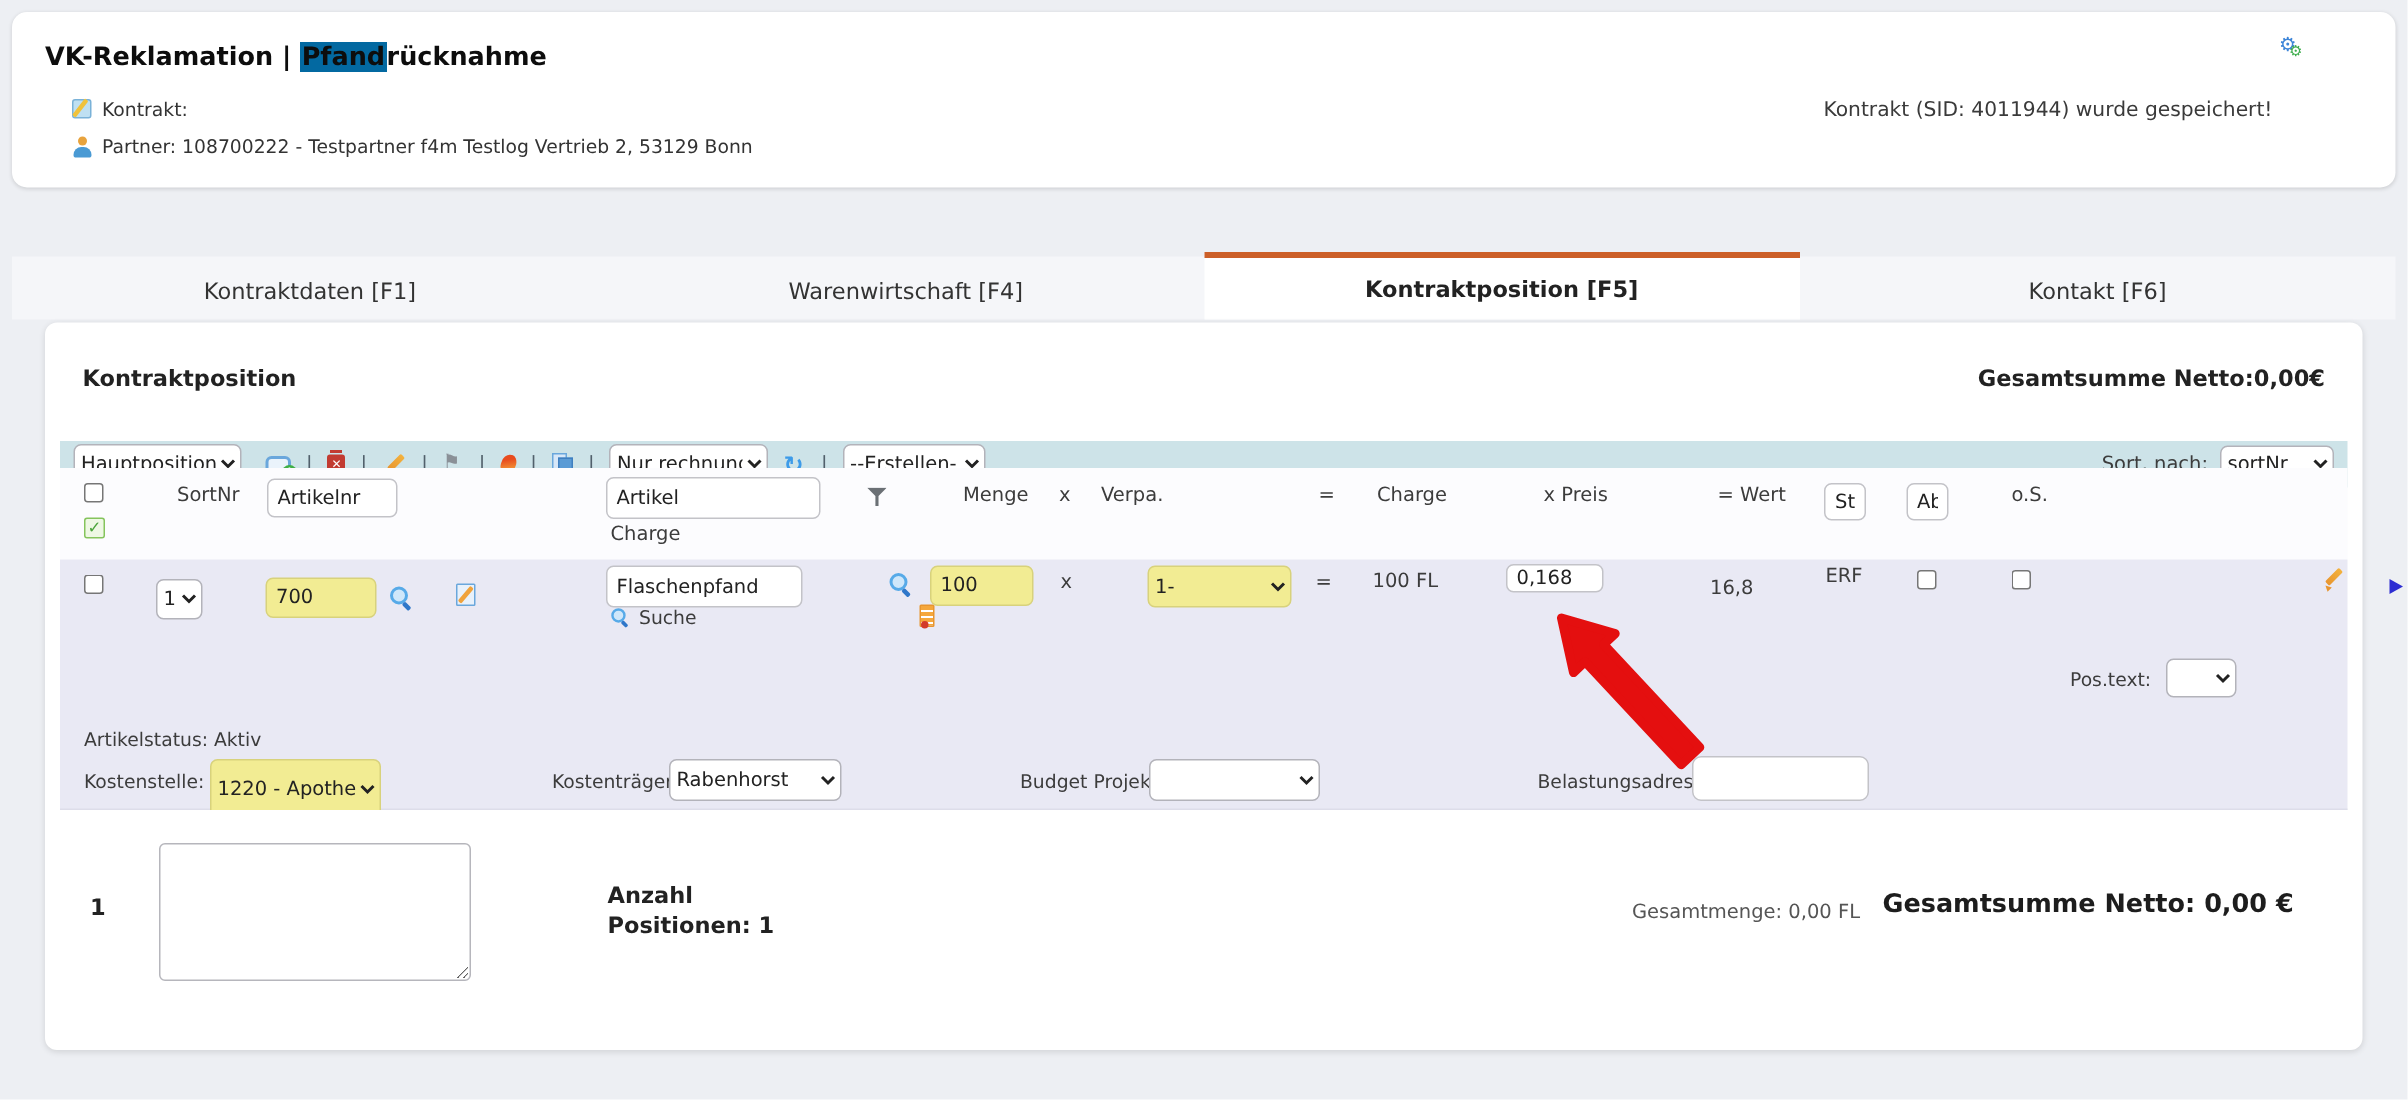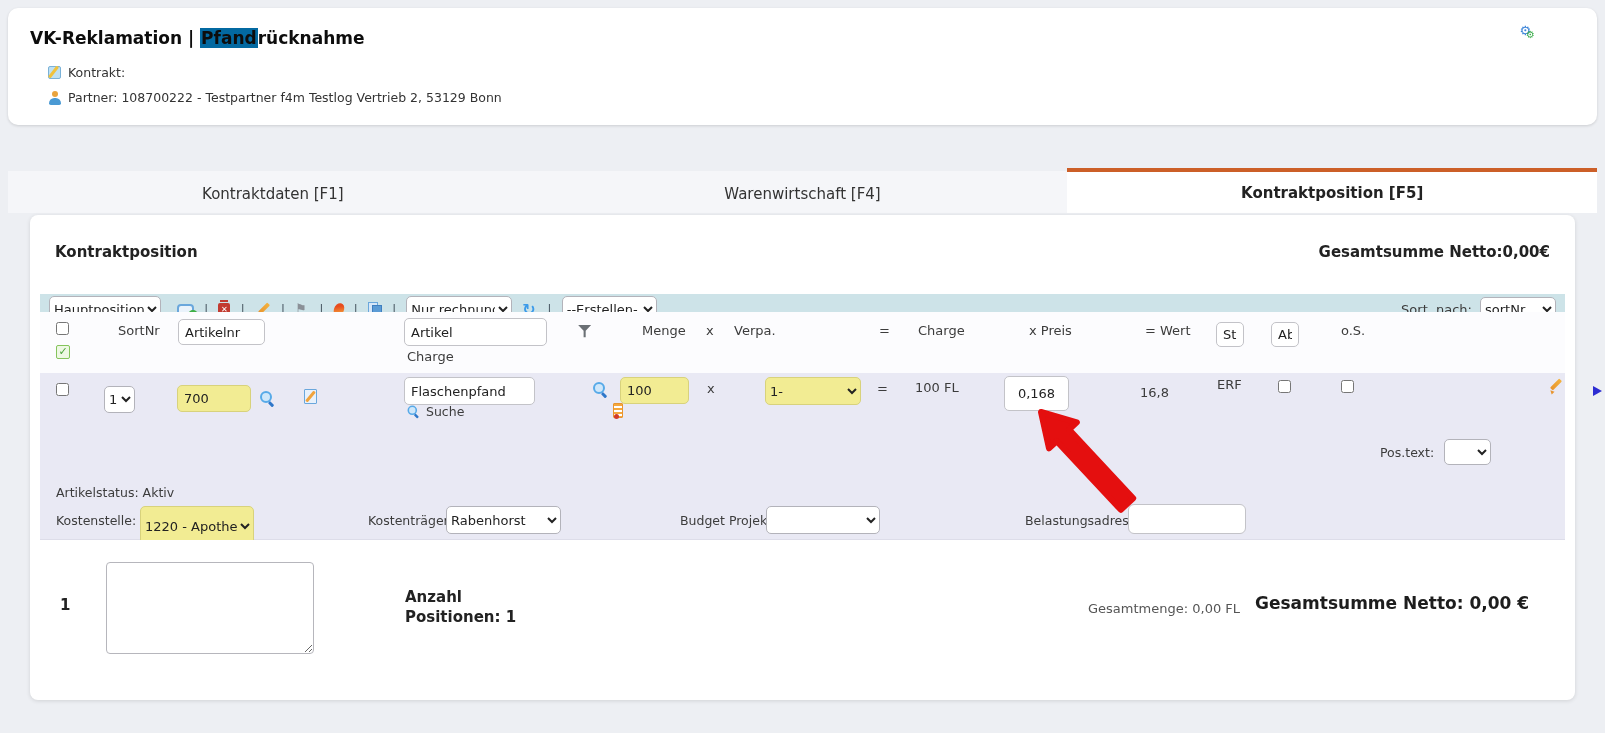--- a/index.html
+++ b/index.html
@@ -125,31 +125,35 @@
   <div class="title"><span>VK-Reklamation | </span><span class="hl">Pfand</span><span>rücknahme</span></div>
   <div class="gears"><span class="ic ic-gear-blue"></span><span class="ic ic-gear-green"></span></div>
   <div class="meta-line" style="top:57px;">
     <span class="ic ic-note"></span>
     <span>Kontrakt:</span>
   </div>
   <div class="meta-line" style="top:82px;">
     <span class="ic ic-person"></span>
     <span>Partner: 108700222 - Testpartner f4m Testlog Vertrieb 2, 53129 Bonn</span>
   </div>
+  <div class="save-msg">Kontrakt (SID: 4011944) wurde gespeichert!</div>
 </div>
 
 <div class="tabs">
   <div class="tab">
       <span>Kontraktdaten [F1]</span>
     </div>
   <div class="tab">
       <span>Warenwirtschaft [F4]</span>
     </div>
   <div class="tab active">
       <span>Kontraktposition [F5]</span>
+    </div>
+  <div class="tab">
+      <span>Kontakt [F6]</span>
     </div>
 </div>
 
 <div class="panel">
 
   <div class="panel-head">
     <span>Kontraktposition</span>
     <span>Gesamtsumme Netto:0,00€</span>
   </div>
 
@@ -208,21 +212,21 @@
     <span class="suche-link abs" style="left:366px; top:31px;">
       <span class="ic ic-search sm"></span>
       <span>Suche</span>
     </span>
     <span class="ic ic-orangelist abs" style="left:518px; top:29px;"></span>
     <input type="text" class="yellow abs" style="left: 580px; top: 4px; width: 69px; height: 27px;" value="100">
     <span class="lbl abs" style="left:667px; top:8px;">x</span>
     <select class="yellow abs" style="left:725px; top:4px; width:96px; height:28px;"><option>1-</option></select>
     <span class="lbl abs" style="left:837px; top:8px;">=</span>
     <span class="lbl abs" style="left:875px; top:7px;">100 FL</span>
-    <input type="text" class="abs" style="left: 964px; top: 3px; width: 65px; height: 35px; text-align: center;" value="0,168">
+    <input type="text" class="abs" style="left: 964px; top: 3px; width: 65px; height: 19px; text-align: left;" value="0,168">
     <span class="lbl abs" style="left:1100px; top:12px;">16,8</span>
     <span class="lbl abs" style="left:1177px; top:4px;">ERF</span>
     <input type="checkbox" class="abs" style="left: 1238px; top: 7px;">
     <input type="checkbox" class="abs" style="left: 1301px; top: 7px;">
     <span class="ic ic-pencil abs" style="left:1437px; top:5px;"></span>
     <span class="ic ic-play abs" style="left:1463px; top:7px;"></span>
     <span class="small-lbl abs" style="left:1340px; top:72px;">Pos.text:</span>
     <select class="abs" style="left:1404px; top:66px; width:47px; height:26px;"><option></option></select>
     <span class="small-lbl abs" style="left:16px; top:112px;">Artikelstatus: Aktiv</span>
     <span class="small-lbl abs" style="left:16px; top:140px;">Kostenstelle:</span>

